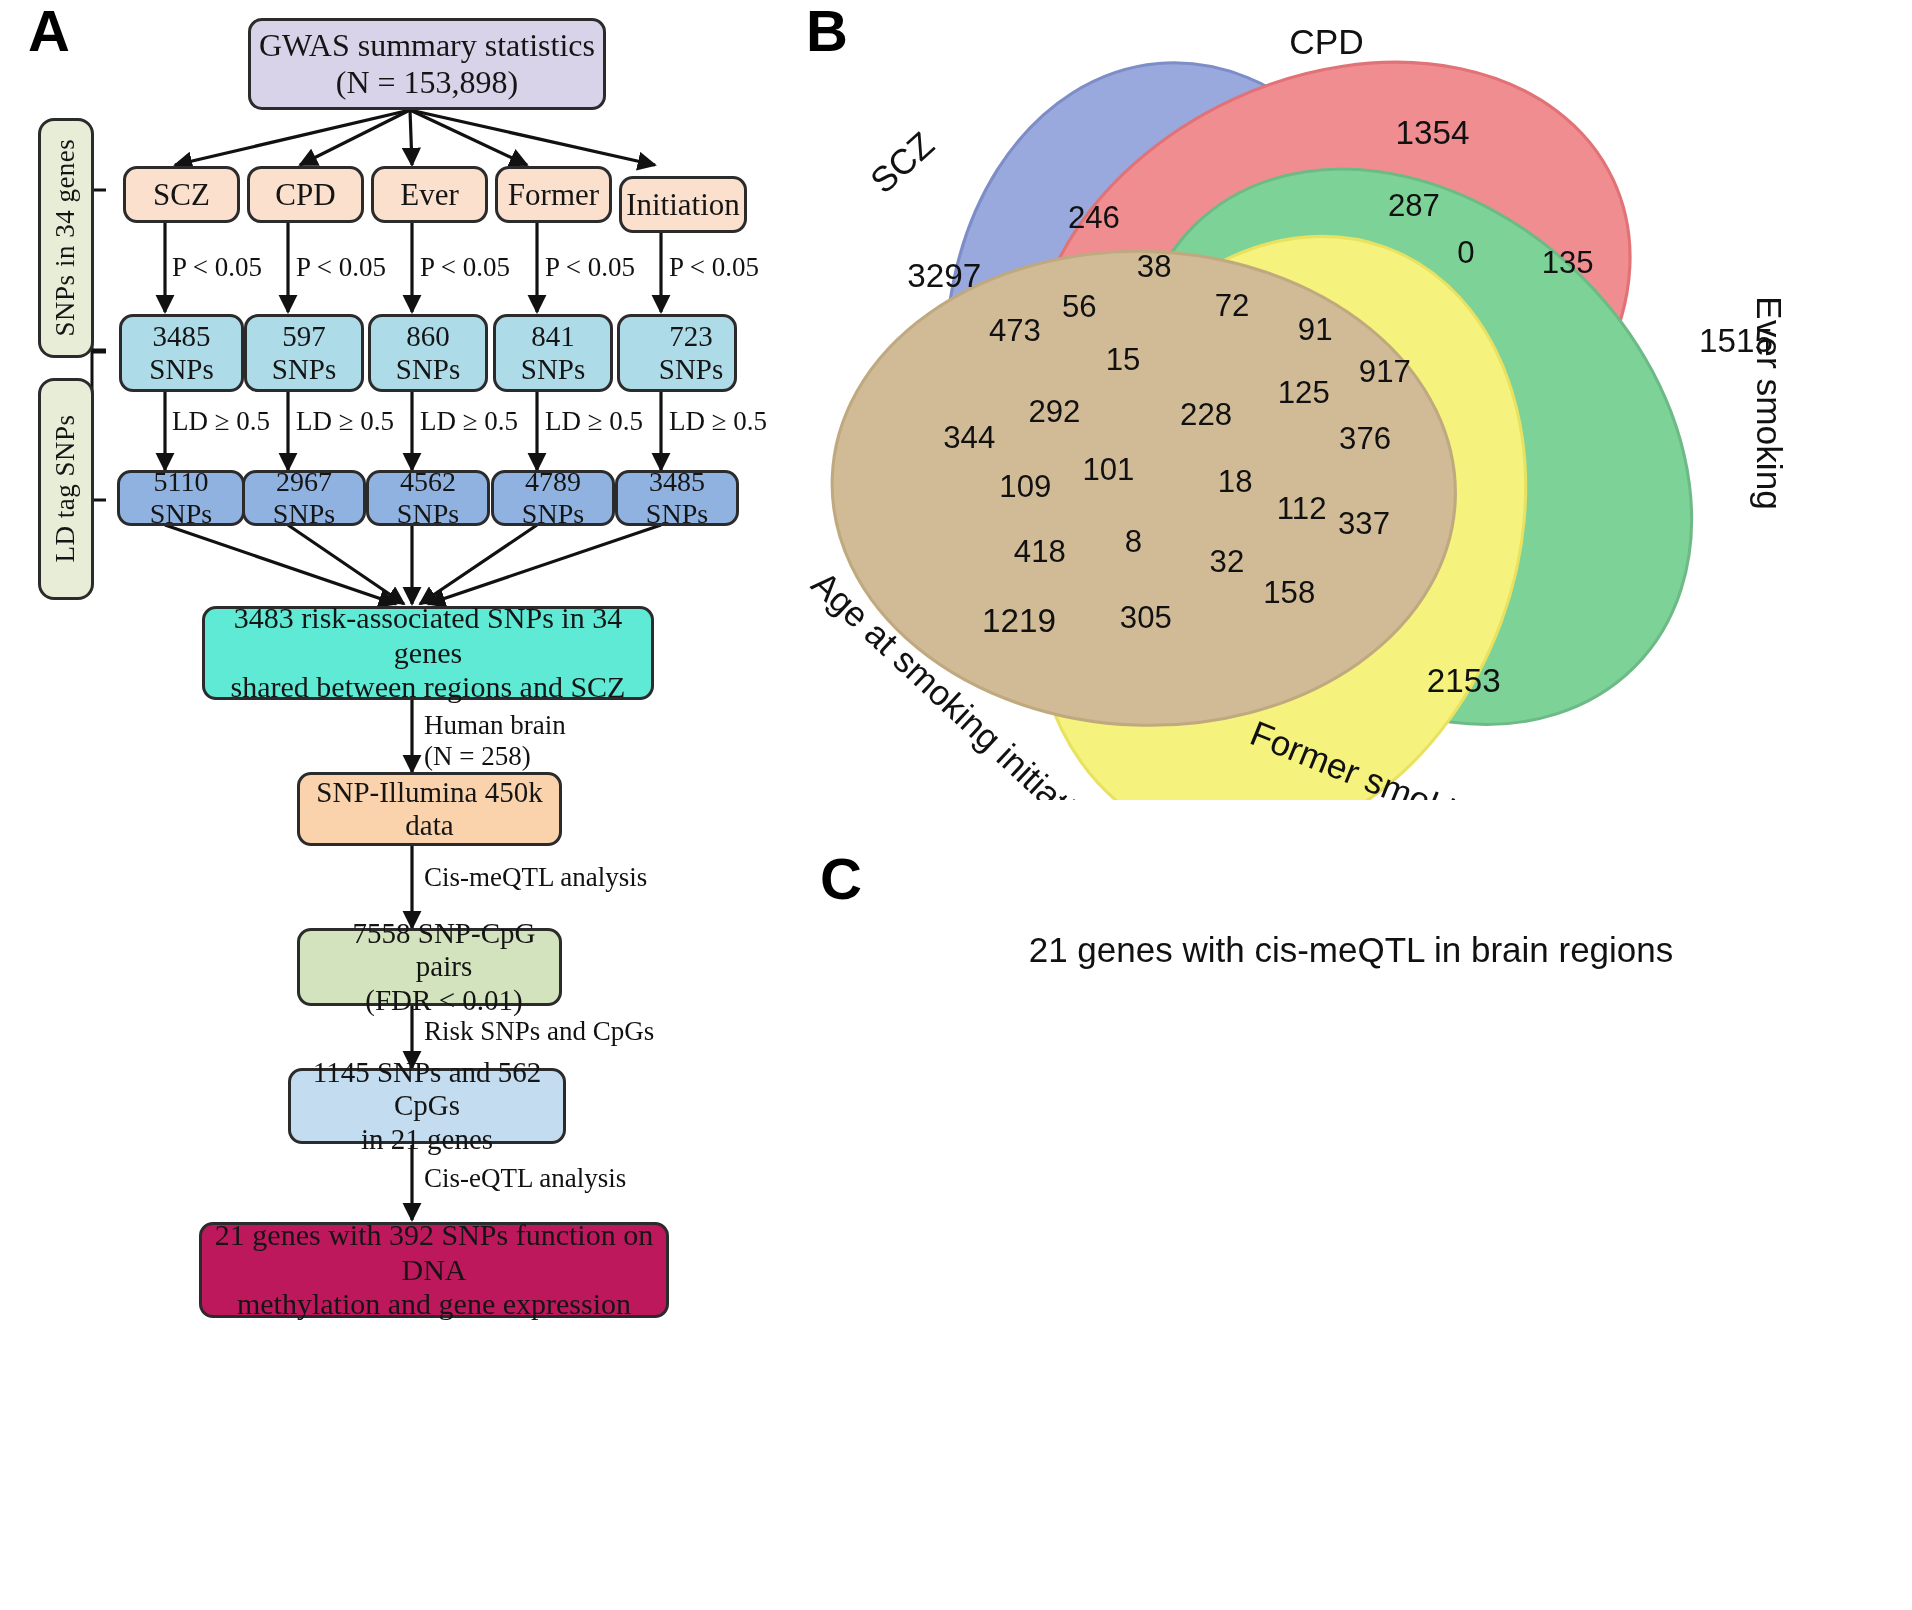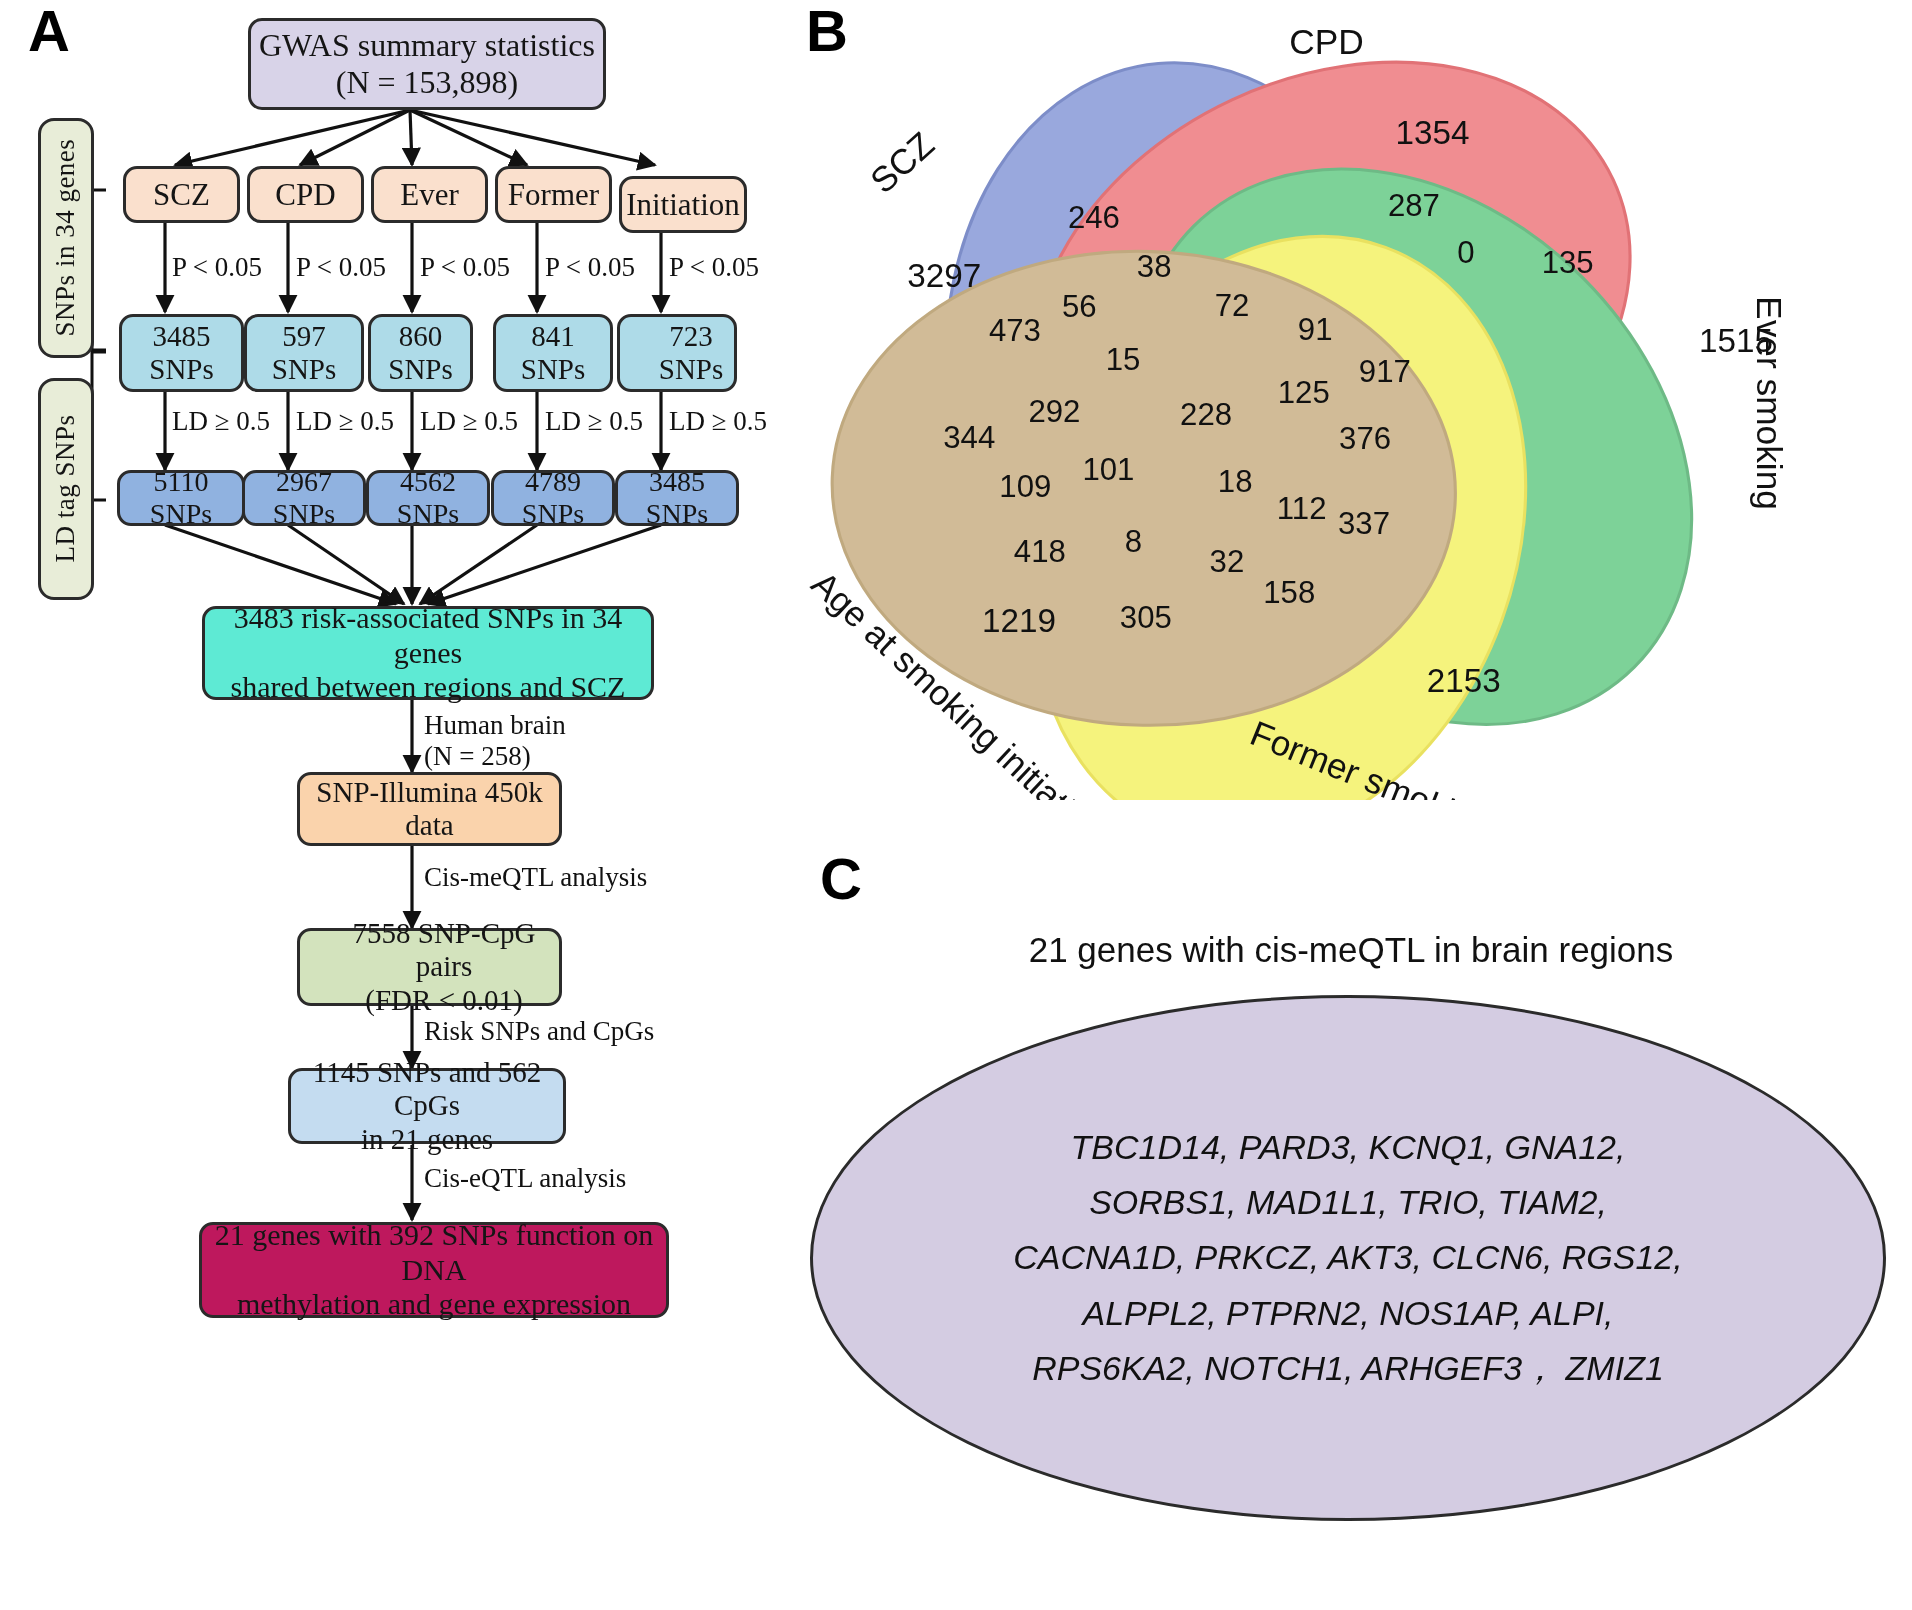--- a/index.html
+++ b/index.html
@@ -127,21 +127,21 @@
   <div class="node n-trait" style="left:603px;top:176px;width:128px;height:57px;font-size:31px;">Initiation</div>
 
   <div class="edgelabel" style="left:172px;top:252px;">P &lt; 0.05</div>
   <div class="edgelabel" style="left:296px;top:252px;">P &lt; 0.05</div>
   <div class="edgelabel" style="left:420px;top:252px;">P &lt; 0.05</div>
   <div class="edgelabel" style="left:545px;top:252px;">P &lt; 0.05</div>
   <div class="edgelabel" style="left:669px;top:252px;">P &lt; 0.05</div>
 
   <div class="node n-snp" style="left:103px;top:314px;width:125px;height:78px;font-size:29px;">3485 SNPs</div>
   <div class="node n-snp" style="left:228px;top:314px;width:120px;height:78px;font-size:29px;">597 SNPs</div>
-  <div class="node n-snp" style="left:352px;top:314px;width:105px;height:78px;font-size:29px;">860 SNPs</div>
+  <div class="node n-snp" style="left:352px;top:314px;width:120px;height:78px;font-size:29px;">860 SNPs</div>
   <div class="node n-snp" style="left:477px;top:314px;width:120px;height:78px;font-size:29px;">841 SNPs</div>
   <div class="node n-snp" style="left:601px;top:314px;width:120px;height:78px;font-size:29px;padding-left:28px;">723 SNPs</div>
 
   <div class="edgelabel" style="left:172px;top:406px;">LD ≥ 0.5</div>
   <div class="edgelabel" style="left:296px;top:406px;">LD ≥ 0.5</div>
   <div class="edgelabel" style="left:420px;top:406px;">LD ≥ 0.5</div>
   <div class="edgelabel" style="left:545px;top:406px;">LD ≥ 0.5</div>
   <div class="edgelabel" style="left:669px;top:406px;">LD ≥ 0.5</div>
 
   <div class="node n-ld" style="left:101px;top:470px;width:128px;height:56px;font-size:28px;">5110 SNPs</div>
@@ -237,22 +237,13 @@
         <text x="930" y="285" class="vlabel" transform="rotate(90 930 285)">Ever smoking</text>
         <text x="440" y="715" class="vlabel" transform="rotate(22 440 715)">Former smoking</text>
         <text x="18" y="565" class="vlabel" transform="rotate(43 18 565)">Age at smoking initiation</text>
       </g>
   </svg>
 </div>
 
 <div id="panelC">
   <div class="panel-letter" style="left:30px;top:10px;">C</div>
   <div id="ctitle">21 genes with cis-meQTL in brain regions</div>
-  <div id="cell">
-    <ul id="genelist">
-        <li>TBC1D14,  PARD3, KCNQ1, GNA12,</li>
-        <li>SORBS1, MAD1L1, TRIO, TIAM2,</li>
-        <li>CACNA1D, PRKCZ, AKT3, CLCN6, RGS12,</li>
-        <li>ALPPL2, PTPRN2, NOS1AP, ALPI,</li>
-        <li>RPS6KA2, NOTCH1, ARHGEF3，  ZMIZ1</li>
-      </ul>
-  </div>
 </div>
 
 </body></html>

